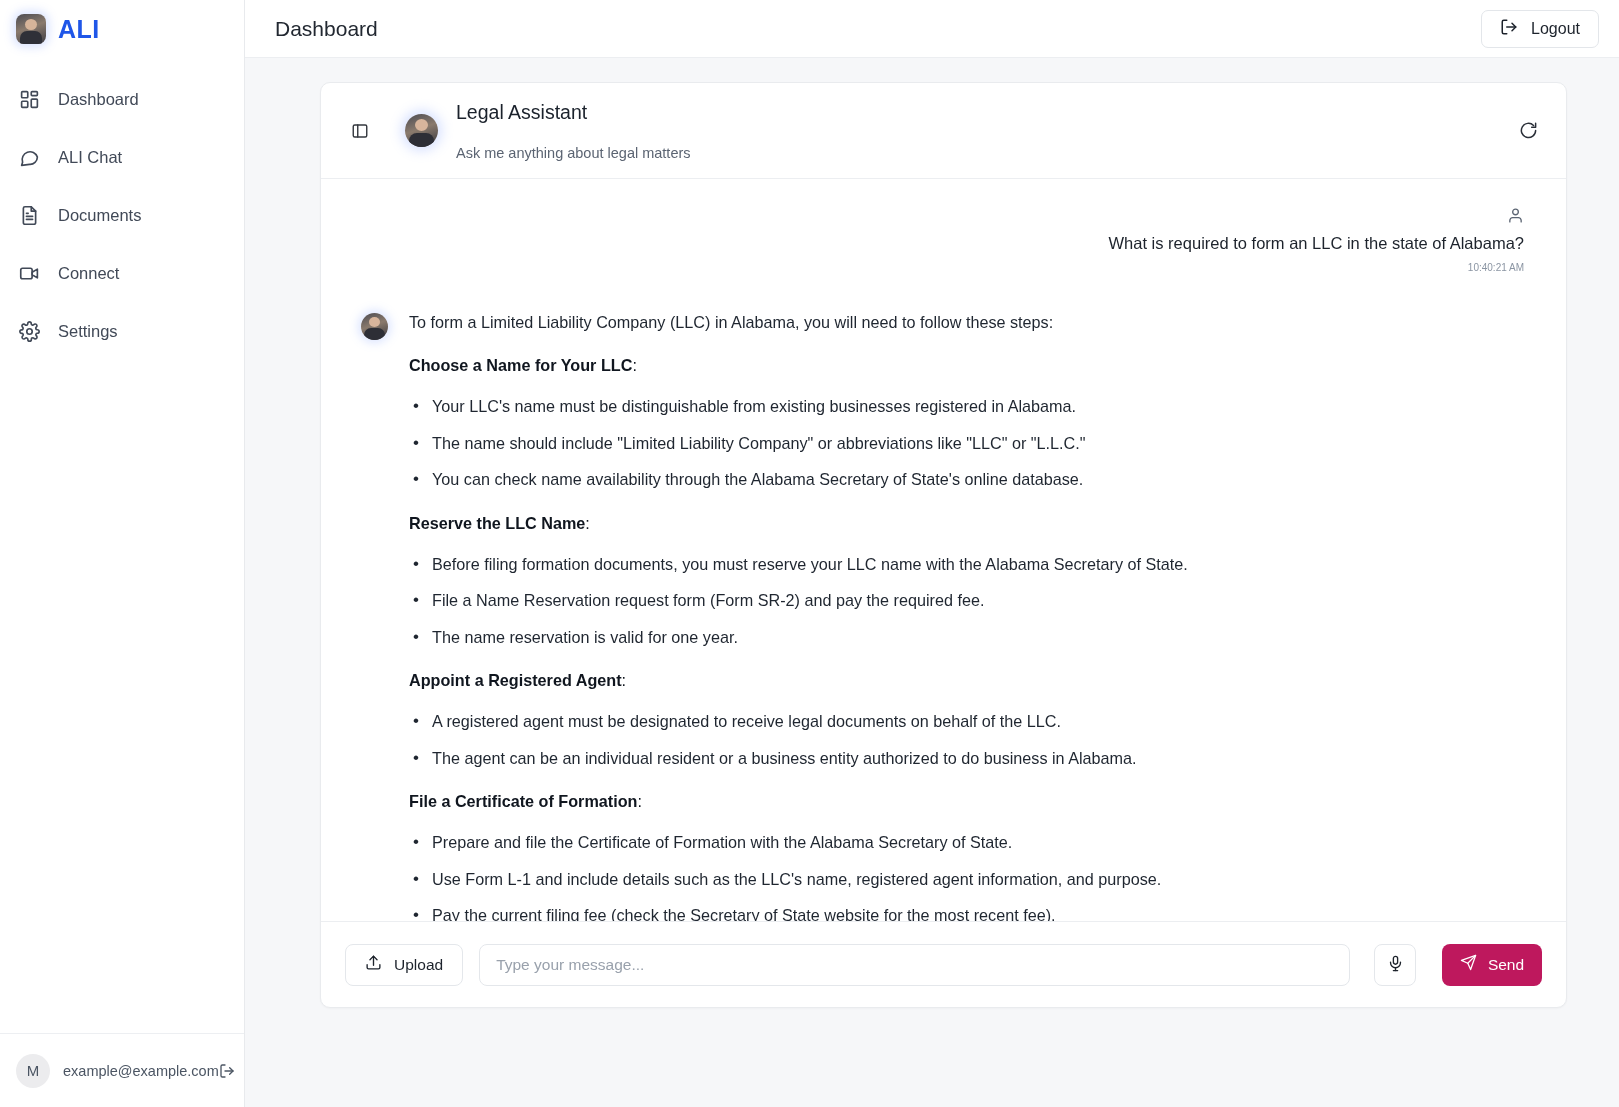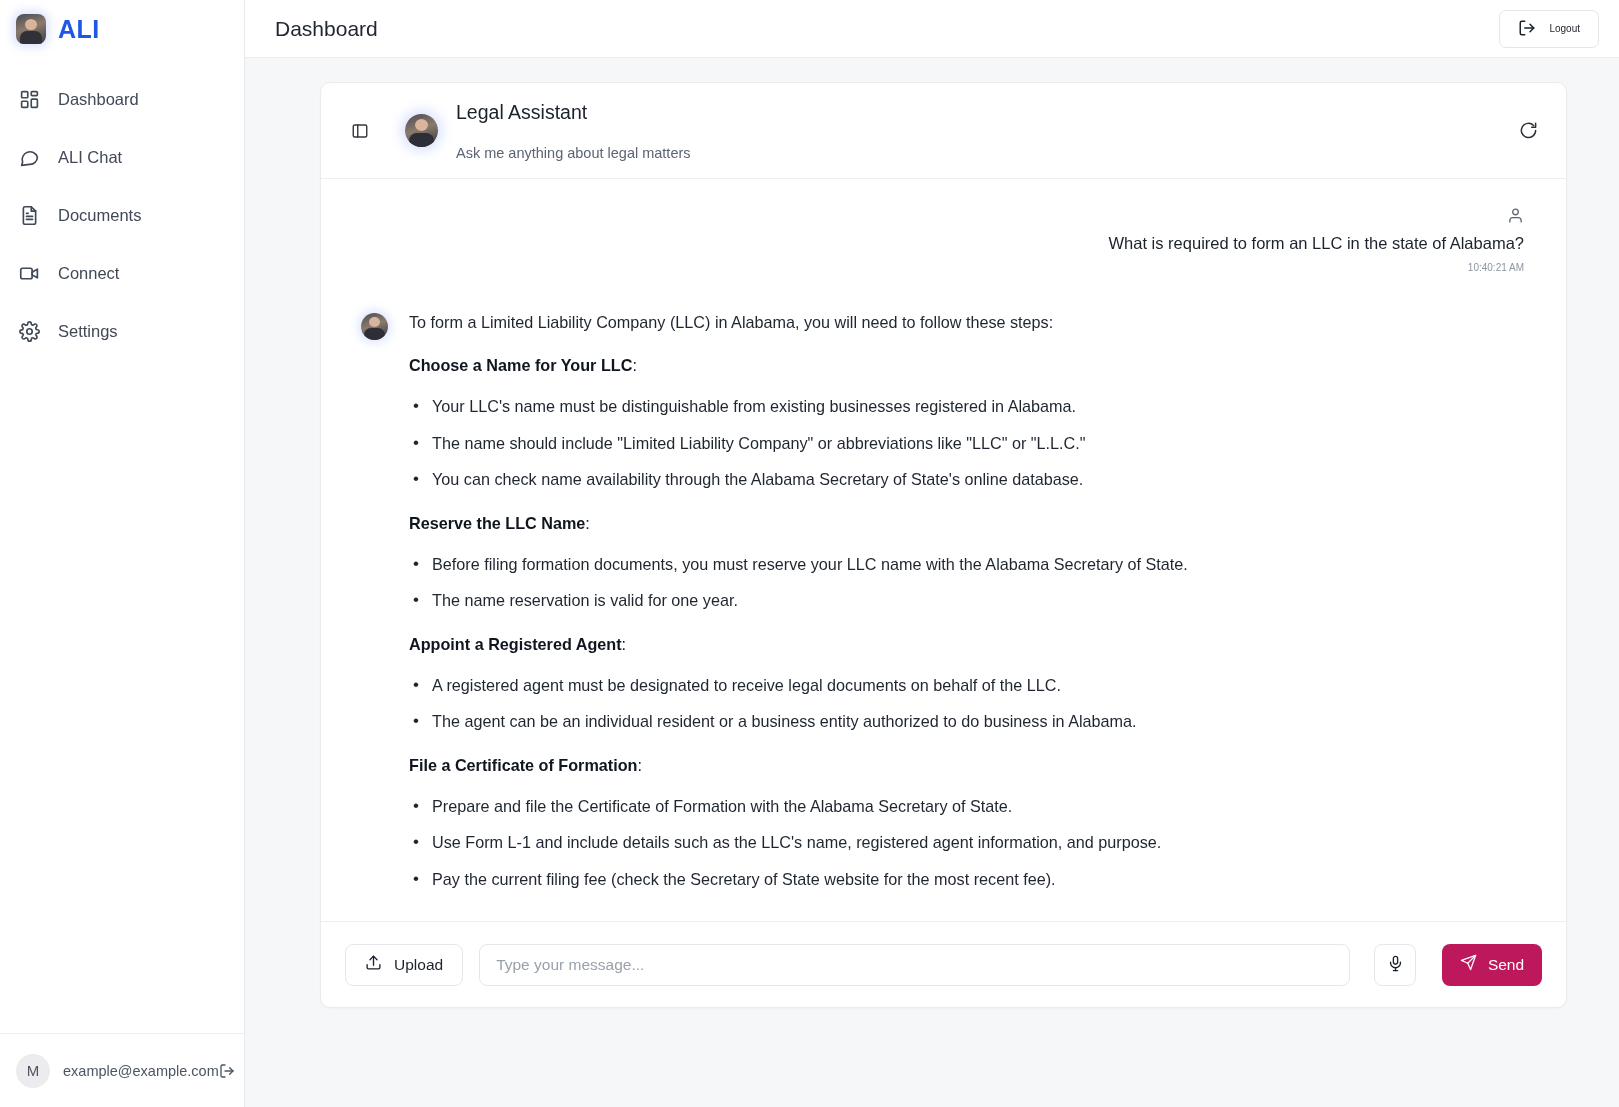--- a/index.html
+++ b/index.html
@@ -69,21 +69,21 @@
     display: flex; align-items: center; justify-content: space-between;
     padding: 0 20px 0 30px;
     border-bottom: 1px solid #eceef1;
     flex: 0 0 58px;
   }
   .page-title { font-size: 21px; color: #222831; }
   .logout-btn {
     display: flex; align-items: center; gap: 13px;
     border: 1px solid #e3e6ea; border-radius: 7px;
     background: #fff; height: 38px; padding: 0 18px;
-    font-size: 10px; color: #1d232c; cursor: pointer; justify-content: space-between;
+    font-size: 16px; color: #1d232c; cursor: pointer; justify-content: space-between;
   }
 
   .content { flex: 1; padding: 24px 52px 28px 75px; overflow: hidden; }
   .chat-card {
     background: #fff; border: 1px solid #e9ebee; border-radius: 10px;
     height: 926px; display: flex; flex-direction: column;
     box-shadow: 0 1px 2px rgba(16,24,40,.03);
     overflow: hidden;
   }
   .chat-head {
@@ -309,20 +309,21 @@
                   <li>You can check name availability through the Alabama Secretary of State's online database.</li>
                 </ul>
               </div>
 
               <div>
                 <div class="b-head">
                   <b>Reserve the LLC Name</b><span>:</span>
                 </div>
                 <ul class="b-list">
                   <li>Before filing formation documents, you must reserve your LLC name with the Alabama Secretary of State.</li>
+                  <li>File a Name Reservation request form (Form SR-2) and pay the required fee.</li>
                   <li>The name reservation is valid for one year.</li>
                 </ul>
               </div>
 
               <div>
                 <div class="b-head">
                   <b>Appoint a Registered Agent</b><span>:</span>
                 </div>
                 <ul class="b-list">
                   <li>A registered agent must be designated to receive legal documents on behalf of the LLC.</li>

